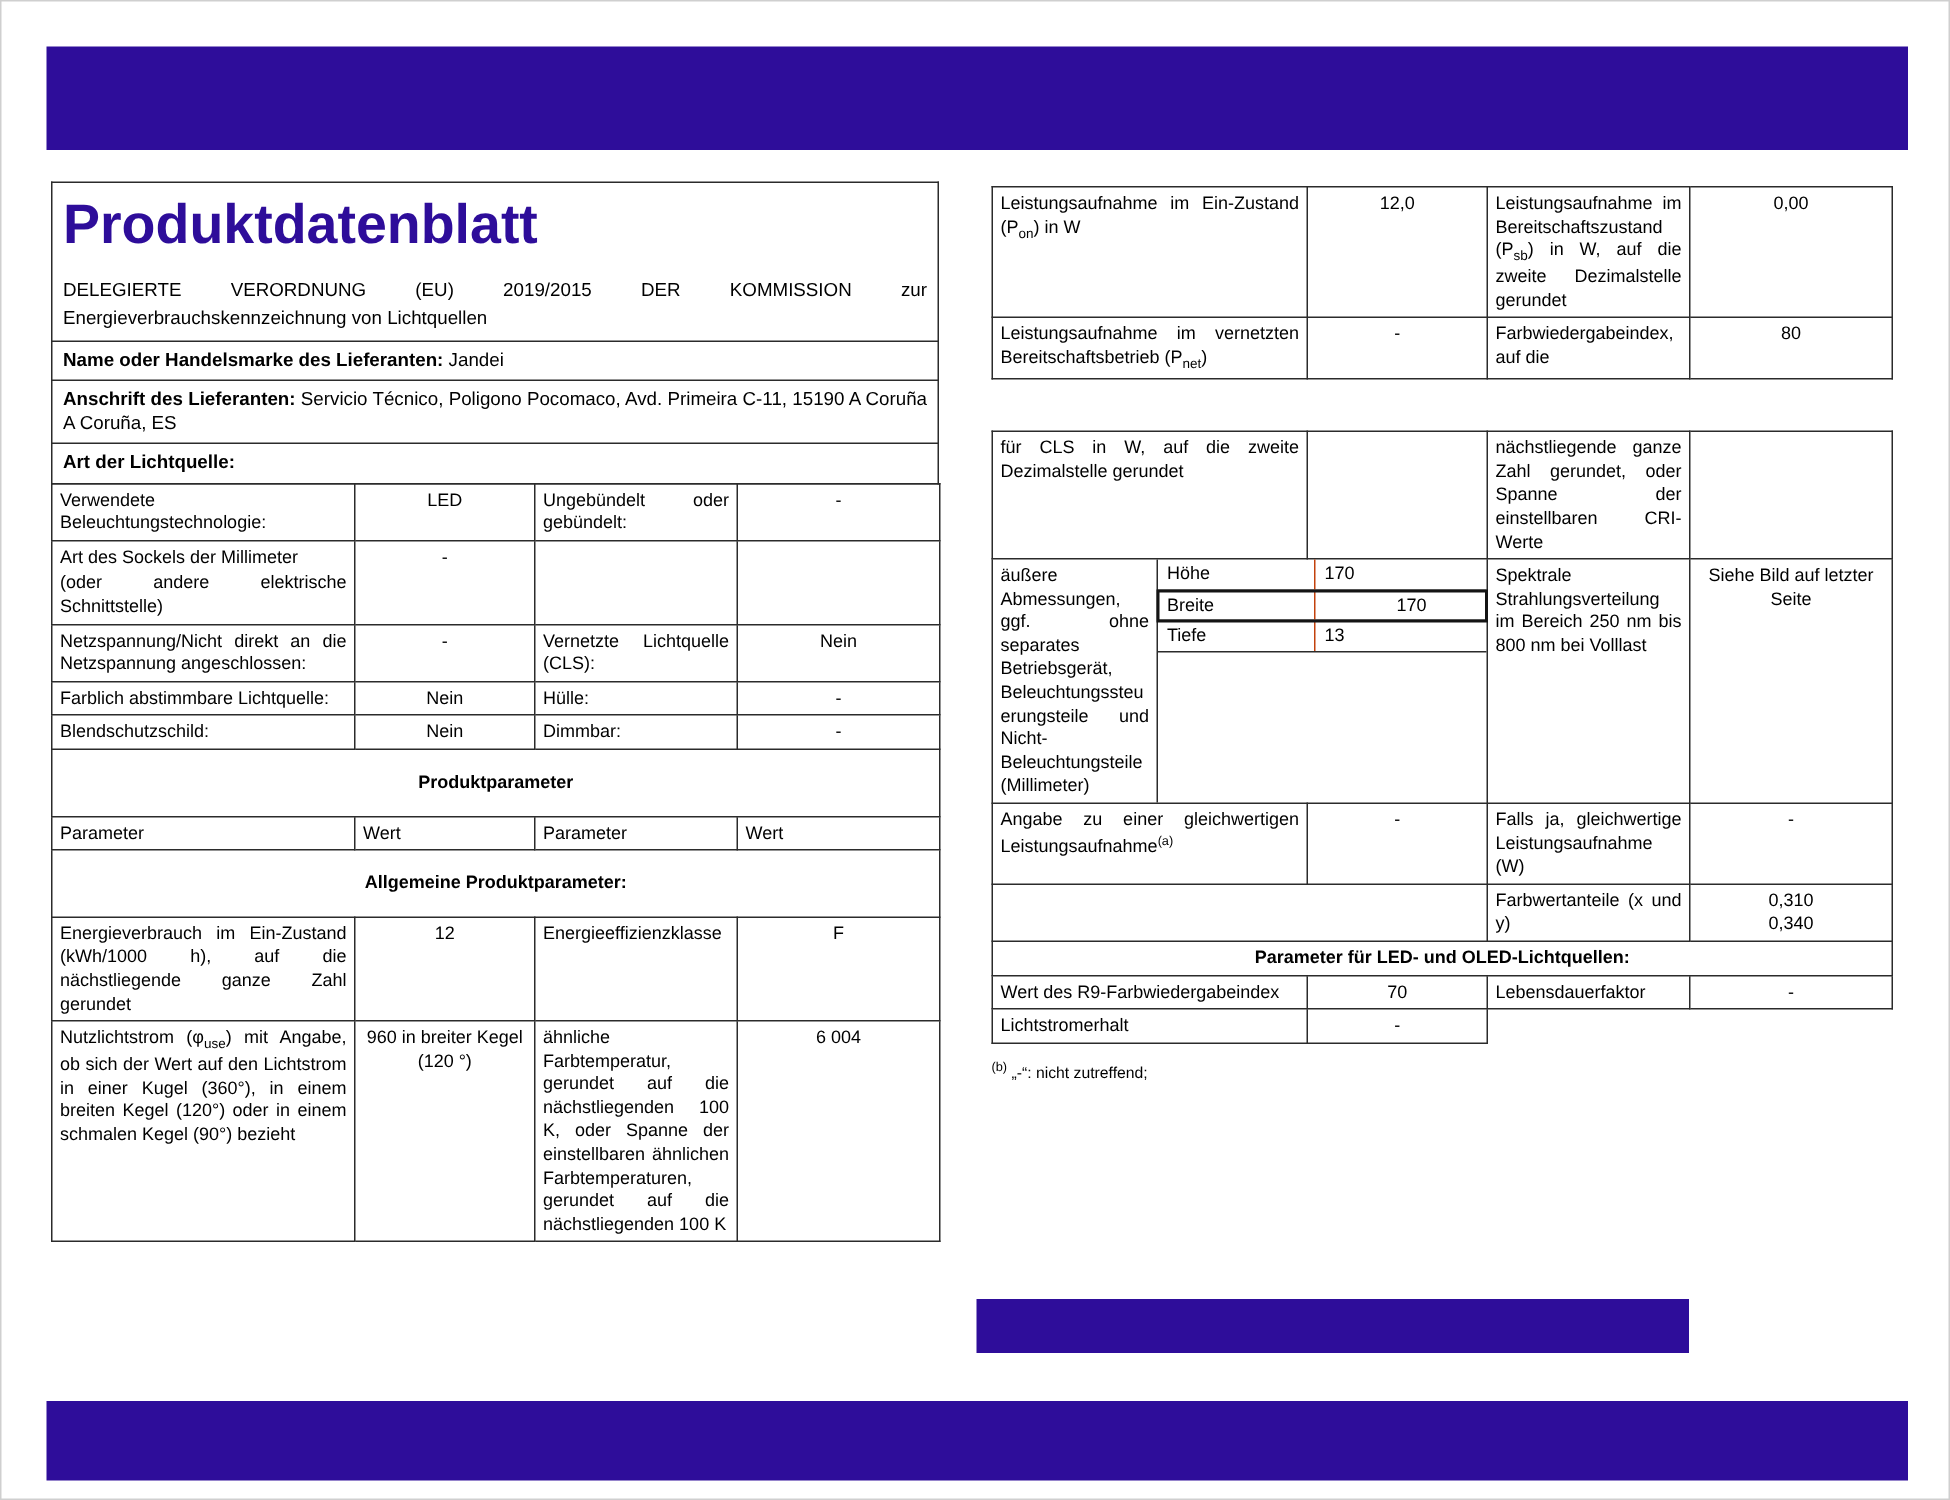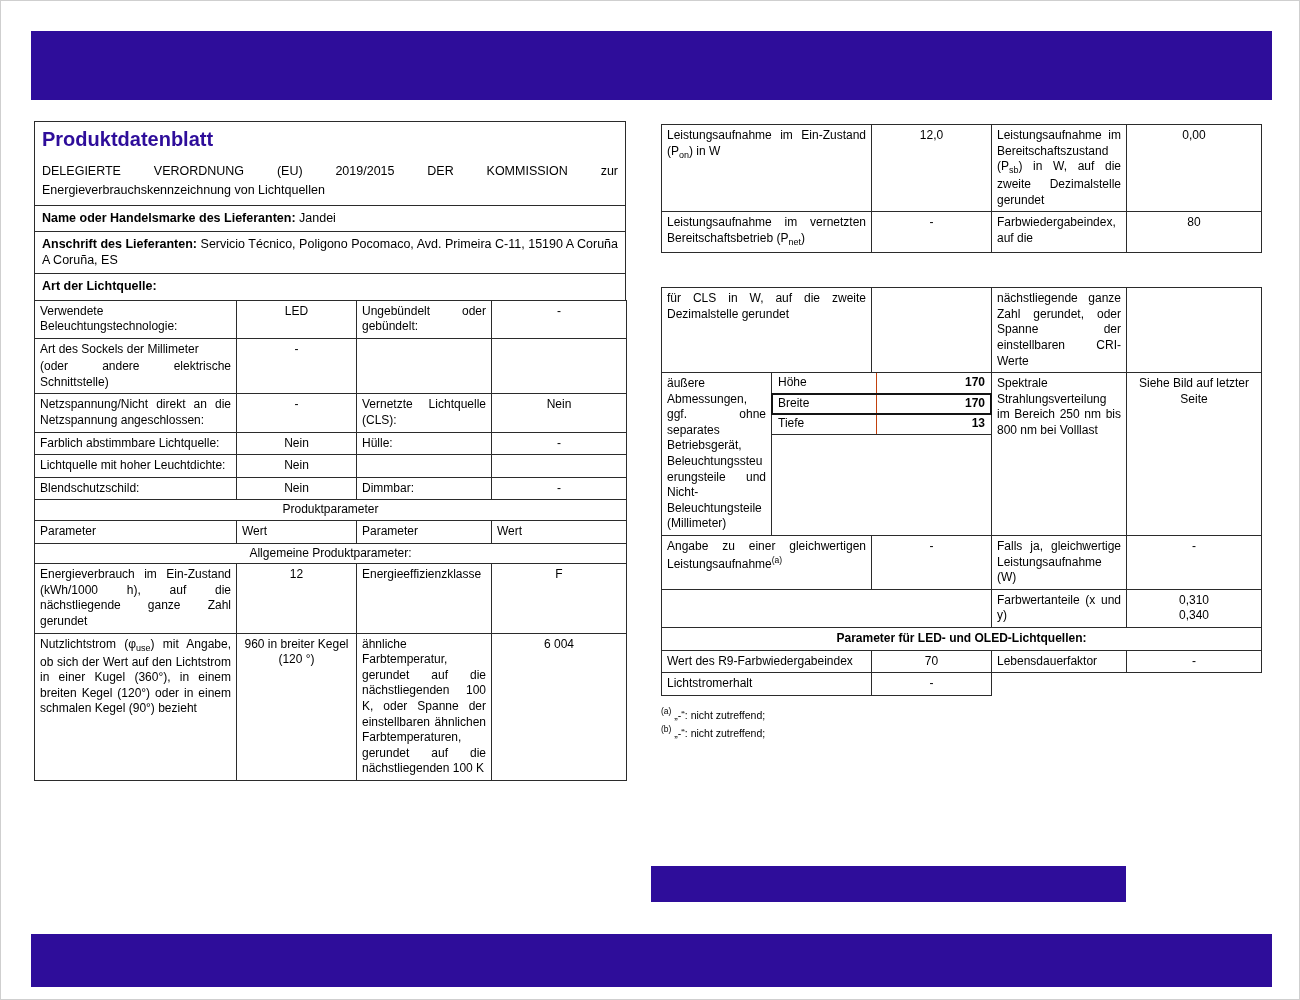--- a/index.html
+++ b/index.html
@@ -10,45 +10,45 @@
     font-family:"Liberation Sans","DejaVu Sans",sans-serif; color:#000;
   }
   .bar-top, .bar-bottom, .bar-accent { position:absolute; background:var(--accent,#2e0d9a); }
   .bar-top    { left:30px;  top:30px;  width:1241px; height:69px; }
   .bar-bottom { left:30px;  top:933px; width:1241px; height:53px; }
   .bar-accent { left:650px; top:865px; width:475px;  height:36px; }
 
   .col-left  { position:absolute; left:33px;  top:120px; width:592px; }
   .col-right { position:absolute; left:660px; top:123px; width:600px; }
 
-  .doc-title { font-size:20px; font-weight:bold; color:var(--accent,#2e0d9a); margin:0 0 10px 0; }
+  .doc-title { font-size:37px; font-weight:bold; color:var(--accent,#2e0d9a); margin:0 0 10px 0; }
   .doc-subtitle { font-size:12.5px; line-height:1.5; }
 
   table { border-collapse:collapse; table-layout:fixed; width:100%; font-size:12px; }
   td { border:1px solid #2b2b2b; vertical-align:top; padding:3px 5px; line-height:1.3; overflow-wrap:break-word; }
   .headtbl td { padding:4px 7px 5px; font-size:12.5px; text-align:justify; }
   .title-cell { padding:9px 7px 8px; }
   .gridtbl { margin-top:-1px; }
   .p { text-align:justify; }
   .v { text-align:center; }
-  .hc { font-weight:normal; text-align:center; padding:2px 5px; }
+  .hc { font-weight:bold; text-align:center; padding:14px 5px; }
   .hl { font-weight:bold; text-align:center; }
   .pre { white-space:pre-line; }
   .noborder { border:none; }
   .para2 { margin-top:2px; }
 
   .dims-cell { padding:0; }
   .dims-wrap { display:flex; min-height:100%; box-sizing:border-box; }
   .dims-label { flex:0 0 auto; width:99px; border-right:1px solid #2b2b2b; padding:3px 5px;
                 text-align:justify; overflow-wrap:anywhere; line-height:1.3; }
   .dims-sub { flex:1; }
   .subrow { display:flex; border-bottom:1px solid #2b2b2b; }
   .subrow.em { outline:2px solid #141414; outline-offset:-1px;gap:48px; }
   .sublabel { flex:0 0 auto; width:92px; border-right:1px solid #c2410c; padding:2px 6px; }
-  .subval { flex:1; text-align:right; padding:2px 6px;font-weight:bold; }
+  .subval { flex:1; text-align:left; padding:2px 6px; }
 
   .gap { height:34px; }
   .footnotes { margin-top:9px; font-size:10.5px; line-height:1.55; }
   sub { font-size:9px; }
   sup { font-size:8.5px; }
 </style>
 </head>
 <body>
 
 <div class="page">
@@ -114,26 +114,20 @@
         <td class="p">Netzspannung/Nicht direkt an die Netzspannung angeschlossen:</td>
         <td class="v">-</td>
         <td class="p">Vernetzte Lichtquelle (CLS):</td>
         <td class="v">Nein</td>
       </tr>
       <tr>
         <td class="p">Farblich abstimmbare Lichtquelle:</td>
         <td class="v">Nein</td>
         <td class="p">Hülle:</td>
         <td class="v">-</td>
-      </tr>
-      <tr>
-        <td class="p">Lichtquelle mit hoher Leuchtdichte:</td>
-        <td class="v">Nein</td>
-        <td></td>
-        <td></td>
       </tr>
       <tr>
         <td class="p">Blendschutzschild:</td>
         <td class="v">Nein</td>
         <td class="p">Dimmbar:</td>
         <td class="v">-</td>
       </tr>
       <tr>
         <td class="hc" colspan="4">Produktparameter</td>
       </tr>
@@ -249,18 +243,17 @@
       </tr>
       <tr>
         <td class="p">Lichtstromerhalt</td>
         <td class="v">-</td>
         <td class="noborder" colspan="2"></td>
       </tr>
     </tbody>
       </table>
 
     <div class="footnotes">
-      <div><sup>(a)</sup> <span>„-“: nicht zutreffend;</span></div>
       <div><sup>(b)</sup> <span>„-“: nicht zutreffend;</span></div>
     </div>
 
   </div>
 </div>
 
 </body></html>

